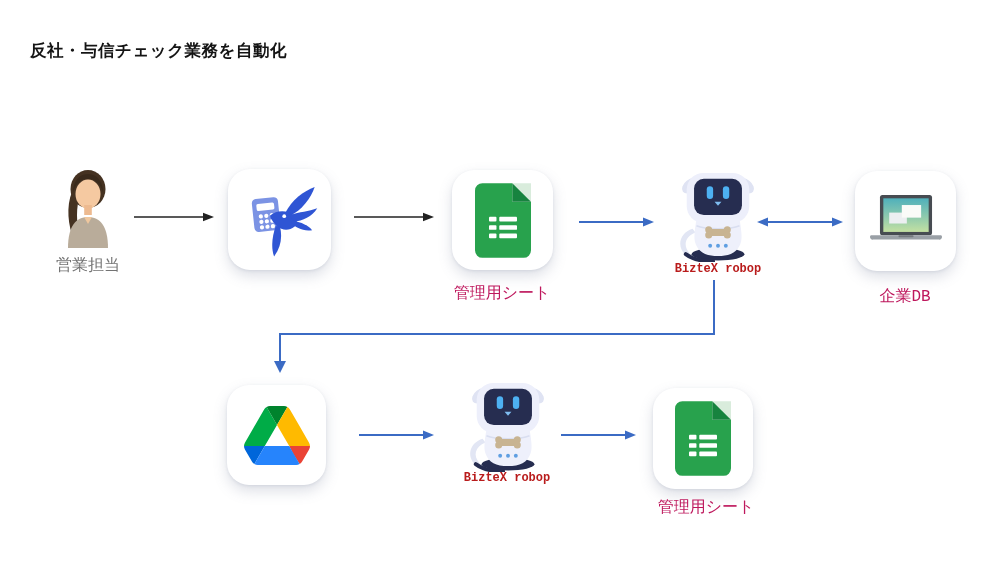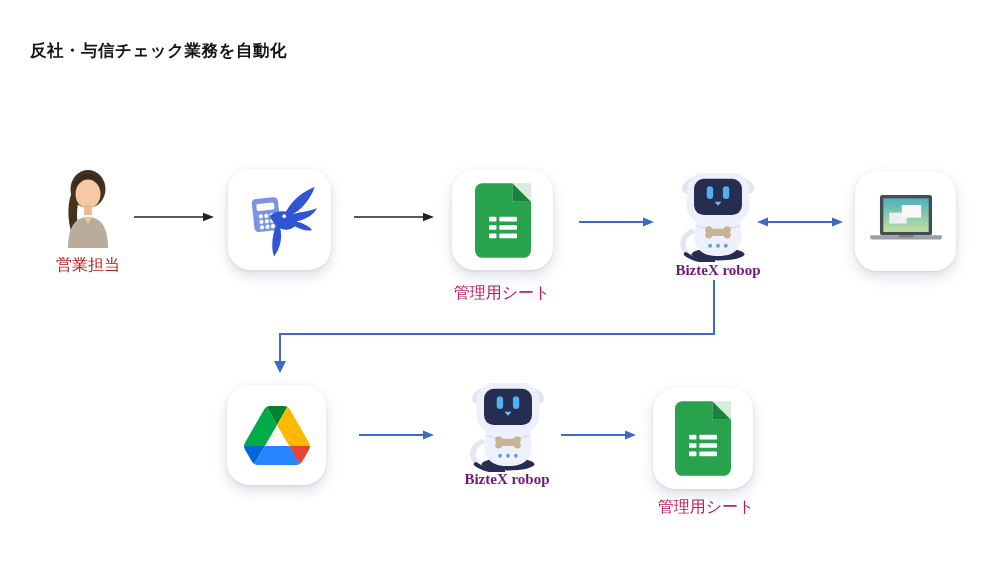--- a/index.html
+++ b/index.html
@@ -1,32 +1,32 @@
 <!DOCTYPE html>
 <html><head>
 <meta charset="utf-8">
 <style>
   html,body{margin:0;padding:0;background:#fff;}
   .canvas{
     position:relative;width:1000px;height:563px;background:#ffffff;
-    overflow:hidden;font-family:Liberation Serif, serif;
+    overflow:hidden;font-family:Liberation Mono, monospace;
   }
   .title{
     position:absolute;left:30px;top:40px;font-size:16.5px;font-weight:bold;
     color:#141414;letter-spacing:.5px;
   }
   .card{
     position:absolute;background:#ffffff;border-radius:22px;
     box-shadow:0 6px 14px rgba(100,110,140,.22),0 1px 3px rgba(100,110,140,.14);
     display:flex;align-items:center;justify-content:center;
   }
   .lbl{position:absolute;text-align:center;width:120px;}
   .lbl-gray{color:#be185d;font-size:16px;}
-  .lbl-dark{color:#b91c1c;font-size:16px;}
-  .lbl-bold{color:#701a75;font-size:15px;font-weight:bold;}
+  .lbl-dark{color:#737373;font-size:16px;}
+  .lbl-bold{color:#b91c1c;font-size:12px;font-weight:bold;}
   .abs{position:absolute;}
   svg{display:block;}
 </style>
 </head>
 <body>
 
 <div class="canvas">
 
   <div class="title">反社・与信チェック業務を自動化</div>
 
@@ -146,20 +146,21 @@
         </linearGradient>
       </defs>
       <rect x="19" y="3" width="62" height="48" rx="3" fill="#474c52"></rect>
       <rect x="23" y="7" width="54" height="40" fill="url(#lapscr)"></rect>
       <rect x="30" y="24" width="21" height="13" fill="#eceff1"></rect>
       <rect x="45" y="15" width="23" height="15" fill="#fafbf8"></rect>
       <path d="M8,51 H92 A3,3 0 0 1 89,56 H11 A3,3 0 0 1 8,51 Z" fill="#9aa0a6"></path>
       <rect x="41" y="51" width="18" height="2.4" rx="1.2" fill="#74797e"></rect>
     </svg>
   </div>
+  <div class="lbl lbl-gray" style="left:845px;top:286px;">企業DB</div>
 
   <svg class="abs" style="left:270px;top:277px;" width="460" height="104" viewBox="0 0 460 104">
     <path d="M444,3 L444,57 L10,57 L10,84" fill="none" stroke="#3b6bc4" stroke-width="2"></path>
     <polygon points="4,84 16,84 10,96" fill="#3b6bc4"></polygon>
   </svg>
 
   <div class="card" style="left:227px;top:385px;width:99px;height:100px;">
     <svg width="66" height="59" viewBox="0 0 87.3 78">
       <path fill="#0066da" d="m6.6 66.85 3.85 6.65c.8 1.4 1.95 2.5 3.3 3.3l13.75-23.8h-27.5c0 1.55.4 3.1 1.2 4.5z"></path>
       <path fill="#00ac47" d="m43.65 25-13.75-23.8c-1.35.8-2.5 1.9-3.3 3.3l-25.4 44a9.06 9.06 0 0 0-1.2 4.5h27.5z"></path>

